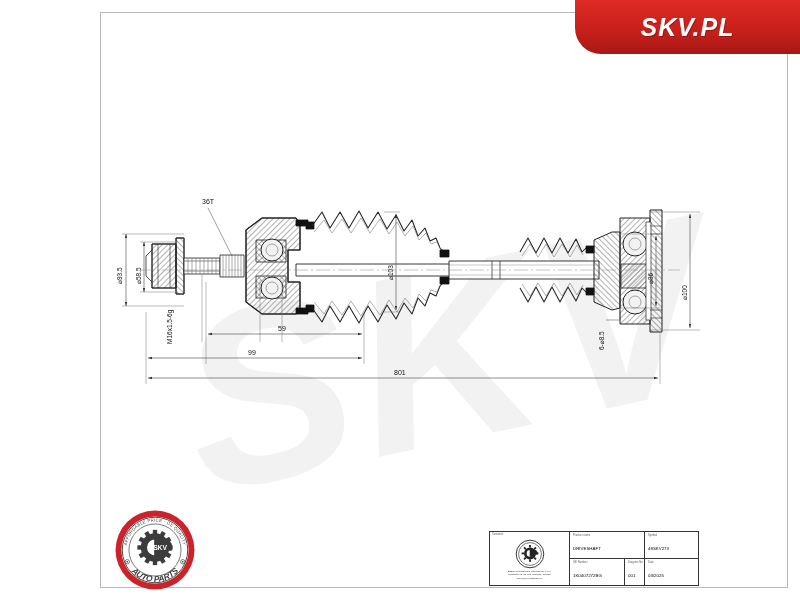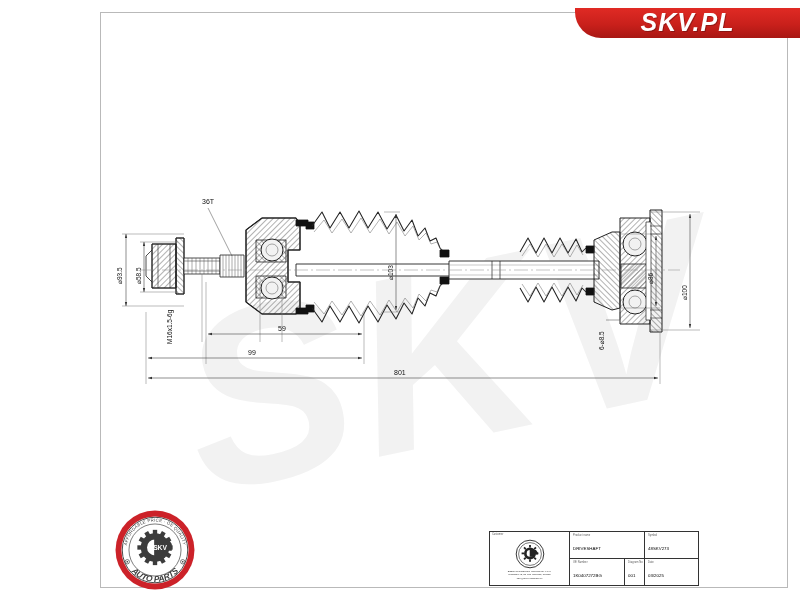--- a/index.html
+++ b/index.html
@@ -11,24 +11,24 @@
   #stage{position:absolute;left:0;top:0;width:800px;height:600px;}
 
   
   .frame{
     position:absolute;left:100px;top:12px;width:688px;height:576px;
     border:1px solid #b9b9b9;box-sizing:border-box;background:transparent;
   }
 
   
   .logo-banner{
-    position:absolute;left:575px;top:8px;width:225px;height:30px;
+    position:absolute;left:575px;top:0px;width:225px;height:54px;
     background:linear-gradient(180deg,#e02a24 0%,#c9201b 55%,#a81714 100%);
     border-bottom-left-radius:26px;
-    display:flex;justify-content:center;
+    display:flex;align-items:center;justify-content:center;
     overflow:hidden;
   }
   .logo-banner .txt{
     color:#ffffff;font-weight:bold;font-style:italic;
     font-size:25px;letter-spacing:1px;
     font-family:"Liberation Sans",sans-serif;
     text-shadow:1px 1px 0 rgba(0,0,0,.25);
   }
 
   

